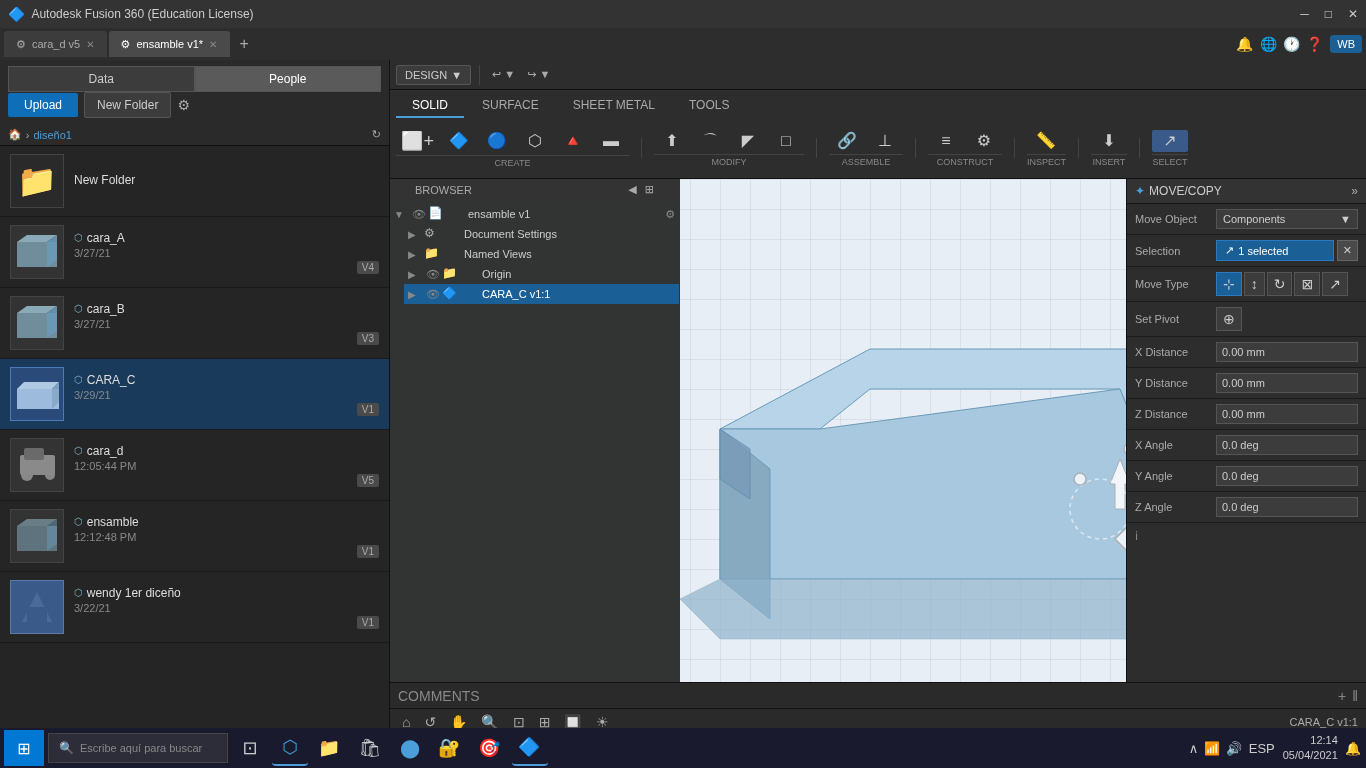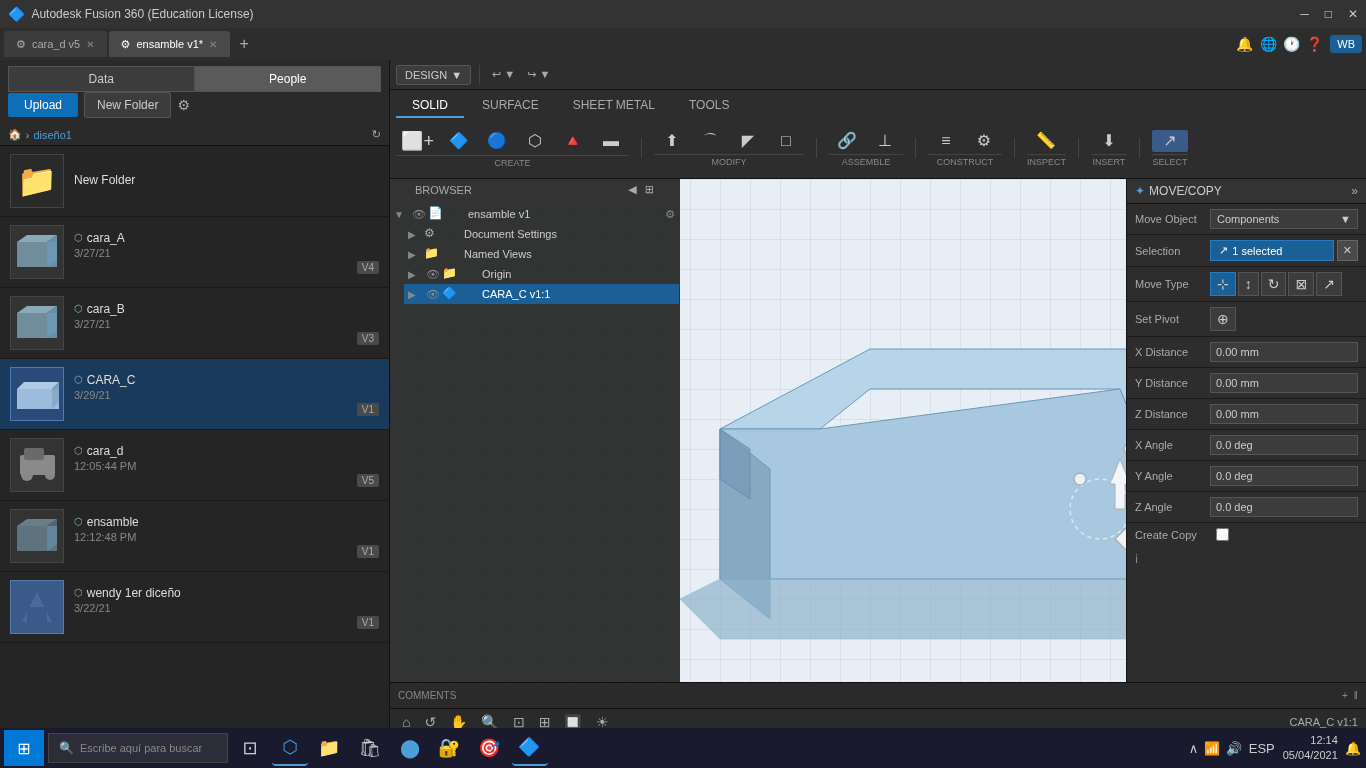--- a/index.html
+++ b/index.html
@@ -90,33 +90,33 @@
 
     
     #viewcube { position: absolute; top: 10px; right: 10px; width: 80px; height: 80px; }
 
     
     #viewport-bottom { background: #2a2a2a; border-top: 1px solid #111; padding: 3px 8px; display: flex; align-items: center; justify-content: space-between; font-size: 11px; color: #888; height: 26px; }
     #viewport-tools { display: flex; align-items: center; gap: 6px; }
     .vp-btn { background: none; border: none; color: #aaa; cursor: pointer; font-size: 14px; padding: 2px 4px; }
 
     
-    #comments-bar { background: #2a2a2a; border-top: 1px solid #111; padding: 3px 8px; display: flex; align-items: center; justify-content: space-between; font-size: 10px; color: #888; height: 26px; }
+    #comments-bar { background: #2a2a2a; border-top: 1px solid #111; padding: 3px 8px; display: flex; align-items: center; justify-content: space-between; font-size: 14px; color: #888; height: 26px; }
 
     
     #timeline { background: #2a2a2a; border-top: 1px solid #111; padding: 2px 8px; display: flex; align-items: center; gap: 6px; height: 34px; }
     .tl-btn { background: none; border: none; color: #aaa; cursor: pointer; font-size: 14px; padding: 2px; }
     #timeline-current { background: #1a6096; width: 20px; height: 20px; display: flex; align-items: center; justify-content: center; border-radius: 2px; }
     .tl-marker { width: 16px; height: 16px; background: #4a4a4a; border-radius: 2px; }
 
     
     #movecopy-panel { position: absolute; right: 0; top: 0; width: 240px; bottom: 26px; background: #2d2d2d; border-left: 1px solid #111; display: flex; flex-direction: column; font-size: 11px; }
     #movecopy-header { background: #333; padding: 5px 8px; display: flex; align-items: center; justify-content: space-between; color: #ccc; font-size: 12px; border-bottom: 1px solid #111; }
     #movecopy-header .header-icon { color: #4a9eda; margin-right: 4px; }
-    .panel-row { display: flex; align-items: center; padding: 5px 8px; border-bottom: 1px solid #1a1a1a; }
+    .panel-row { display: flex; align-items: center; padding: 5px 8px; border-bottom: 1px solid #1a1a1a; gap: 6px; }
     .panel-label { color: #aaa; width: 75px; flex-shrink: 0; font-size: 11px; }
     .panel-select { background: #3c3c3c; border: 1px solid #555; color: #ccc; padding: 3px 6px; font-size: 11px; width: 100%; display: flex; align-items: center; justify-content: space-between; cursor: pointer; }
     .selection-btn { background: #1a6096; border: 1px solid #2a7ac0; color: #fff; padding: 3px 8px; font-size: 11px; display: flex; align-items: center; gap: 4px; cursor: pointer; flex: 1; }
     .clear-btn { background: #4a4a4a; border: 1px solid #666; color: #ccc; padding: 3px 5px; font-size: 11px; cursor: pointer; }
     .move-type-btns { display: flex; gap: 2px; }
     .move-type-btn { background: #3c3c3c; border: 1px solid #555; color: #ccc; padding: 3px 6px; font-size: 14px; cursor: pointer; }
     .move-type-btn.active { background: #1a6096; border-color: #2a7ac0; }
     .input-field { background: #3c3c3c; border: 1px solid #555; color: #ccc; padding: 3px 5px; font-size: 11px; width: 100%; }
     .info-icon { color: #888; font-size: 12px; }
     .checkbox-row { display: flex; align-items: center; gap: 6px; padding: 5px 8px; color: #aaa; }
@@ -617,24 +617,20 @@
         <div class="panel-row">
           <span class="panel-label">Y Angle</span>
           <input class="input-field" type="text" value="0.0 deg" style="">
         </div>
 
         <div class="panel-row">
           <span class="panel-label">Z Angle</span>
           <input class="input-field" type="text" value="0.0 deg" style="">
         </div>
 
-        <div class="checkbox-row">
-          <span class="panel-label">Create Copy</span>
-          <input type="checkbox" style="">
-        </div>
 
         <div style="padding:4px 8px; display:flex; align-items:center; gap:4px;">
           <span class="info-icon">ℹ</span>
         </div>
         <div class="panel-footer">
           <button class="ok-btn">OK</button>
           <button class="cancel-btn">Cancel</button>
         </div>
       </div>
 

